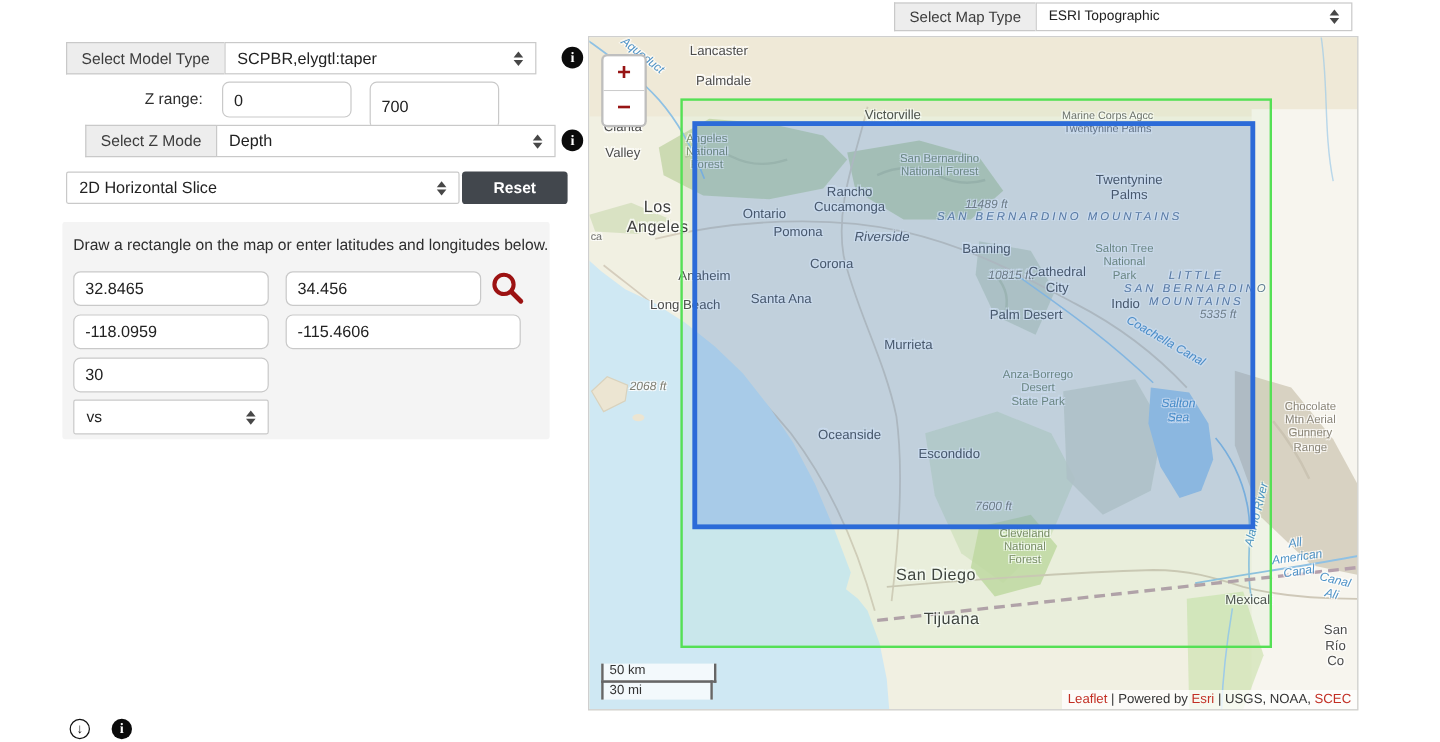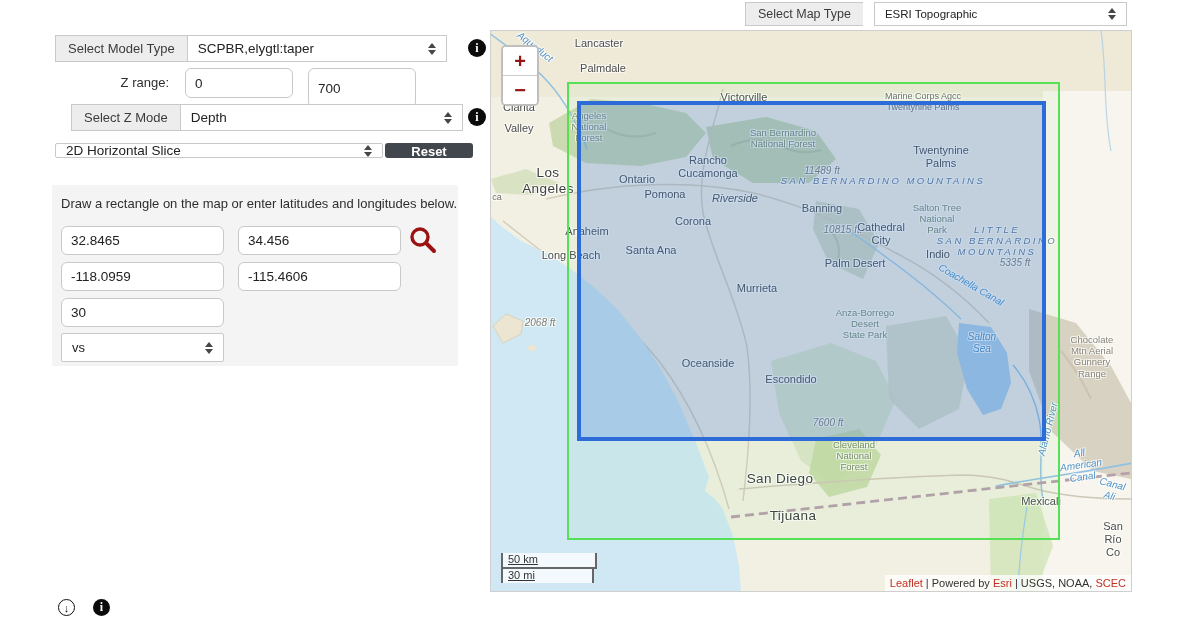--- a/index.html
+++ b/index.html
@@ -47,26 +47,26 @@
   #greenrect{left:76px;top:51px;width:493px;height:458px;border:2px solid #55e055;
              background:rgba(90,224,90,0.05);z-index:4;box-sizing:border-box;}
   #bluerect{left:86px;top:70px;width:469px;height:340px;border:4px solid #2c6bd8;
             background:rgba(48,105,224,0.22);z-index:5;box-sizing:border-box;}
   #zoomctl{left:10px;top:14px;width:34px;background:#fff;border:2px solid rgba(0,0,0,.25);
            border-radius:5px;z-index:6;overflow:hidden;}
   .zbtn{height:28px;line-height:28px;text-align:center;color:#971414;font-size:20px;font-weight:700;cursor:pointer;background:#fff;}
   .zsep{height:1px;background:#ccc;}
   #scale{left:10px;bottom:8px;z-index:6;font-size:11px;color:#333;}
   .sline{background:rgba(255,255,255,.75);border:2px solid #666;border-top:none;padding:0 5px;
-         line-height:13px;height:14px;box-sizing:content-box;white-space:nowrap;text-decoration:underline;}
+         line-height:13px;height:14px;box-sizing:content-box;white-space:nowrap;}
   .sline.mi{margin-top:-2px;border-top:2px solid #666;border-bottom:none;}
   #attrib{right:0;bottom:0;background:rgba(255,255,255,.75);padding:2px 5px;font-size:11px;color:#333;z-index:6;white-space:nowrap;}
   #attrib .lnk{color:#c22f24;cursor:pointer;text-decoration:none;}
   
-  #maptype{left:745px;top:2px;width:382px;height:24px;display:flex;gap:11px;}
+  #maptype{left:745px;top:2px;width:382px;height:24px;display:flex;}
   #maptype .addon{font-size:12.5px;}
   #maptype .sel{font-size:11.5px;}
 </style>
 </head>
 <body>
 
 <div class="abs igroup" style="left:55px;top:35px;width:392px;height:27px;">
   <div class="addon">Select Model Type</div>
   <div class="sel">
     <span class="val">SCPBR,elygtl:taper</span>
@@ -89,21 +89,21 @@
   <div class="sel">
     <span class="val">Depth</span>
     <span class="caret">
         <b class="up"></b>
         <b class="dn"></b>
       </span>
   </div>
 </div>
 <div class="abs infoicon" style="left:468px;top:108px;">i</div>
 
-<div class="abs" style="left:55px;top:143px;width:418px;height:15px;display:flex;">
+<div class="abs" style="left:55px;top:143px;width:418px;height:27px;display:flex;">
   <div class="sel" style="border-radius:2px;">
     <span class="val">2D Horizontal Slice</span>
     <span class="caret">
         <b class="up"></b>
         <b class="dn"></b>
       </span>
   </div>
   <button class="resetbtn" style="width:88px;margin-left:2px;">Reset</button>
 </div>
 
@@ -111,21 +111,21 @@
   <div class="instr" style="position:absolute;left:9px;top:11px;">Draw a rectangle on the map or enter latitudes and longitudes below.</div>
   <input class="tinput" style="position: absolute; left: 9px; top: 41px; width: 163px; height: 29px;" value="32.8465">
   <input class="tinput" style="position: absolute; left: 186px; top: 41px; width: 163px; height: 29px;" value="34.456">
   <span style="position:absolute;left:356px;top:40px;">
     <svg width="30" height="30" viewBox="0 0 30 30">
       <circle cx="12" cy="12" r="8" fill="none" stroke="#9c1212" stroke-width="3.4"></circle>
       <line x1="18.5" y1="18.5" x2="26" y2="26" stroke="#9c1212" stroke-width="4" stroke-linecap="round"></line>
     </svg>
   </span>
   <input class="tinput" style="position: absolute; left: 9px; top: 77px; width: 163px; height: 29px;" value="-118.0959">
-  <input class="tinput" style="position: absolute; left: 186px; top: 77px; width: 163px; height: 29px;" value="-115.4606">
+  <input class="tinput" style="position: absolute; left: 186px; top: 77px; width: 196px; height: 29px;" value="-115.4606">
   <input class="tinput" style="position: absolute; left: 9px; top: 113px; width: 163px; height: 29px;" value="30">
   <div class="selsm" style="position:absolute;left:9px;top:148px;width:163px;height:29px;">
     <span class="val" style="flex:1;">vs</span>
     <span class="caret">
         <b class="up"></b>
         <b class="dn"></b>
       </span>
   </div>
 </div>
 

